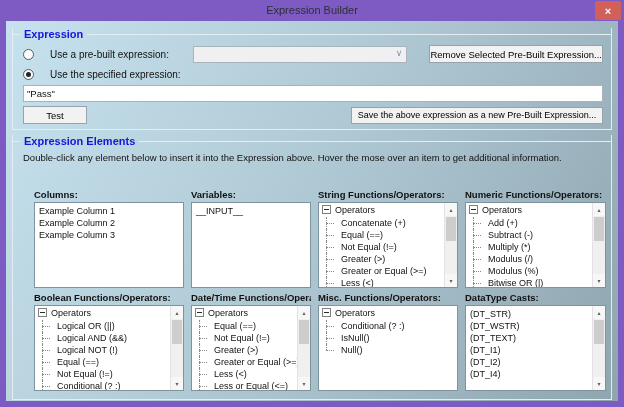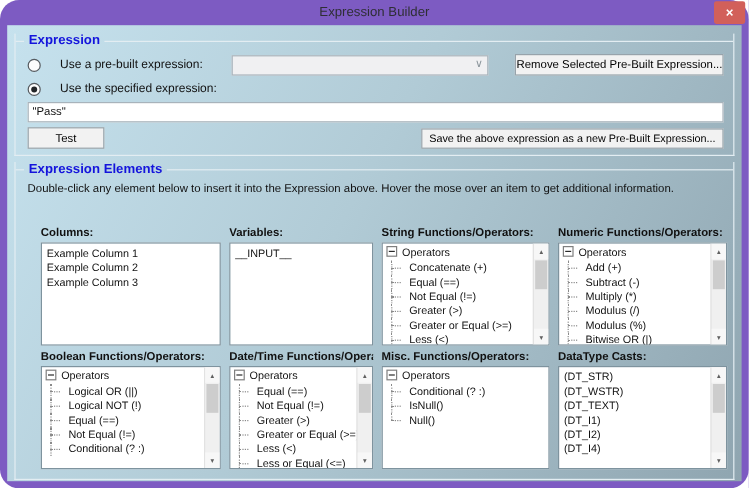--- a/index.html
+++ b/index.html
@@ -1,19 +1,19 @@
 <!DOCTYPE html>
 <html><head>
 <meta charset="utf-8">
 <style>
   * { margin:0; padding:0; box-sizing:border-box; }
   html,body { width:624px; height:407px; }
   body { font-family:"Liberation Sans", sans-serif; overflow:hidden; }
 
-  .window { position:relative; width:624px; height:407px; background:#7d5bc2;border-radius:16px; }
+  .window { position:relative; width:624px; height:407px; background:#7d5bc2; }
   .titlebar { height:21px; position:relative; }
   .title { text-align:center; line-height:21px; font-size:11px; color:#2e2e34; }
   .close-btn { position:absolute; top:1px; right:3px; width:26px; height:19px;
     background:#d2605a; border-radius:2px; color:#fff; font-size:11px; font-weight:bold;
     display:flex; align-items:center; justify-content:center; cursor:default; }
 
   .bodyarea { position:absolute; left:6px; right:6px; top:21px; bottom:6px;
     background:linear-gradient(118deg,#c6e2ee 0%,#b1cbd6 45%,#8fa5b0 100%);
     padding:5px 5px 0 5px; }
 
@@ -198,20 +198,21 @@
           </div>
           <div class="panel">
             <div class="panel-label">Boolean Functions/Operators:</div>
             <div class="lbox sb">
               <div class="lbox-c">
                 <div class="t-root">
                   <span class="minusbox"></span>
                   <span class="t-label">Operators</span>
                 </div>
                 <div class="t-child">Logical OR (||)</div>
+                <div class="t-child">Logical AND (&amp;&amp;)</div>
                 <div class="t-child">Logical NOT (!)</div>
                 <div class="t-child">Equal (==)</div>
                 <div class="t-child">Not Equal (!=)</div>
                 <div class="t-child">Conditional (? :)</div>
               </div>
               <div class="vsb">
                 <span class="sb-btn">▴</span>
                 <div class="sb-track">
                   <div class="sb-thumb"></div>
                 </div>

